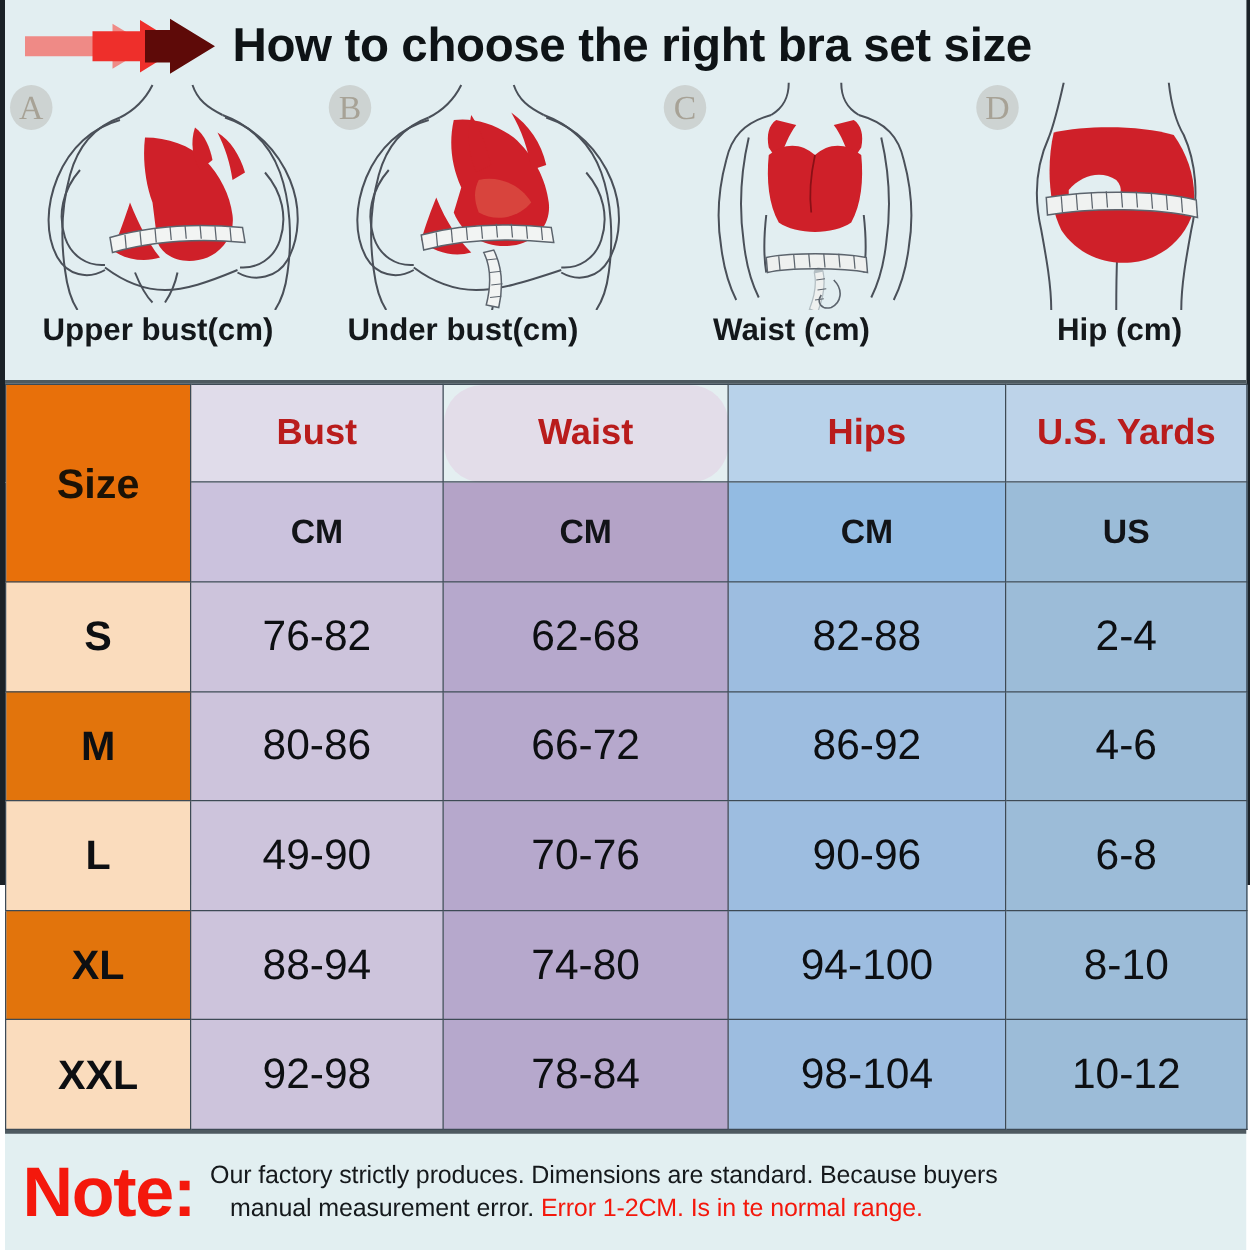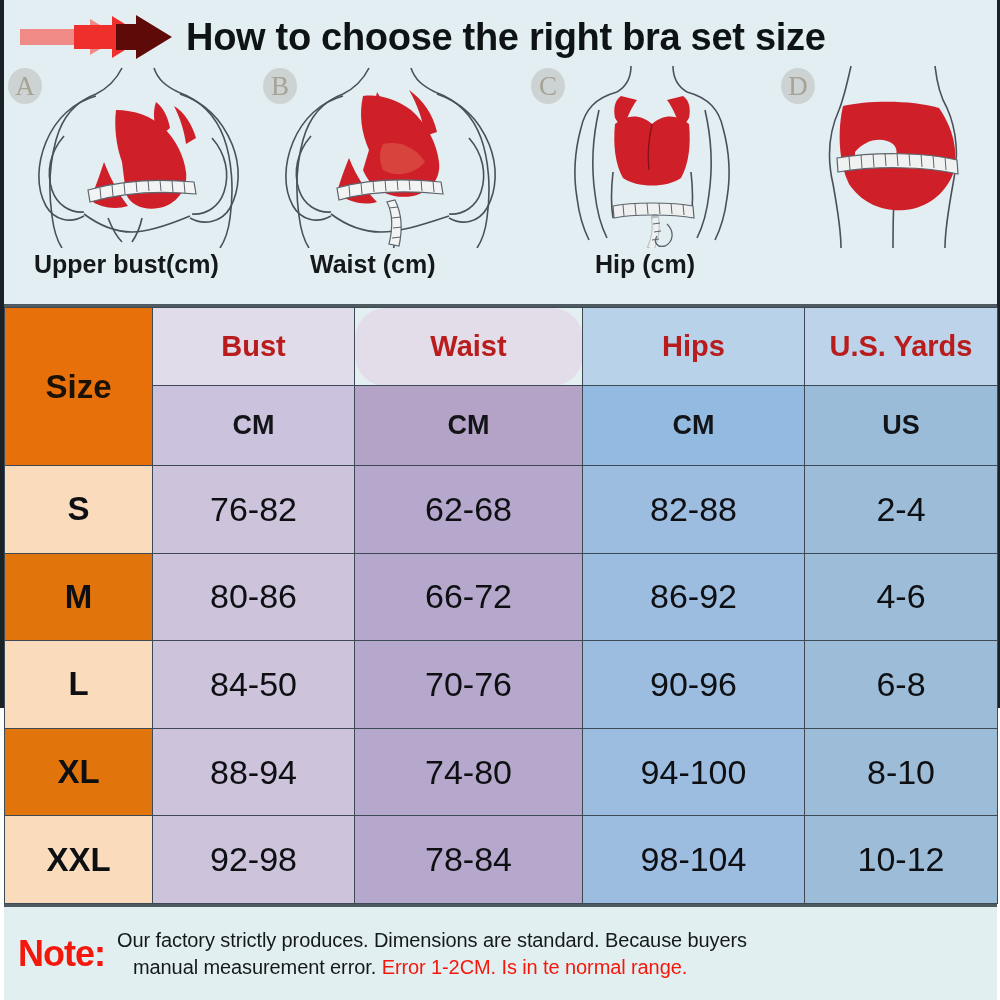--- a/index.html
+++ b/index.html
@@ -128,21 +128,21 @@
 
   
   #note-strip {
     position: absolute; left: 0; top: 904px;
     width: 993px; height: 96px;
     background: #e2eff1;
     border-top: 3px solid #4e5a60;
     display: flex; align-items: center;
   }
   #note-label {
-    font-size: 36px; font-weight: bold; color: #f4180c;
+    font-size: 56px; font-weight: bold; color: #f4180c;
     margin-left: 14px; margin-right: 10px;
     letter-spacing: -1px; flex: 0 0 auto;
   }
   #note-body { flex: 1 1 auto; padding-right: 12px; }
   .note-line {
     font-size: 20px; color: #15191c; line-height: 1.35;
     letter-spacing: -0.1px; white-space: nowrap;
   }
   .note-line-1 { text-align: left; padding-left: 2px; }
   .note-line-2 { text-align: left; padding-left: 18px; }
@@ -356,20 +356,23 @@
           </svg>
         </div>
       </div>
 
     </div>
 
     <div id="labels-row">
       <div class="figure-cell" style="width:255px;height:auto">
         <div class="fig-label" style="margin-left:18px">Upper bust(cm)</div>
       </div>
+      <div class="figure-cell" style="width:268px;height:auto">
+        <div class="fig-label" style="margin-left:4px">Under bust(cm)</div>
+      </div>
       <div class="figure-cell" style="width:250px;height:auto">
         <div class="fig-label" style="margin-left:26px">Waist (cm)</div>
       </div>
       <div class="figure-cell" style="width:220px;height:auto">
         <div class="fig-label" style="margin-left:48px">Hip (cm)</div>
       </div>
     </div>
 
   </div>
 
@@ -406,21 +409,21 @@
       </tr>
       <tr>
         <td class="cell-size size-dark">M</td>
         <td class="cell-bust">80-86</td>
         <td class="cell-waist">66-72</td>
         <td class="cell-hips">86-92</td>
         <td class="cell-us">4-6</td>
       </tr>
       <tr>
         <td class="cell-size size-light">L</td>
-        <td class="cell-bust">84-50</td>
+        <td class="cell-bust">49-90</td>
         <td class="cell-waist">70-76</td>
         <td class="cell-hips">90-96</td>
         <td class="cell-us">6-8</td>
       </tr>
       <tr>
         <td class="cell-size size-dark">XL</td>
         <td class="cell-bust">88-94</td>
         <td class="cell-waist">74-80</td>
         <td class="cell-hips">94-100</td>
         <td class="cell-us">8-10</td>

